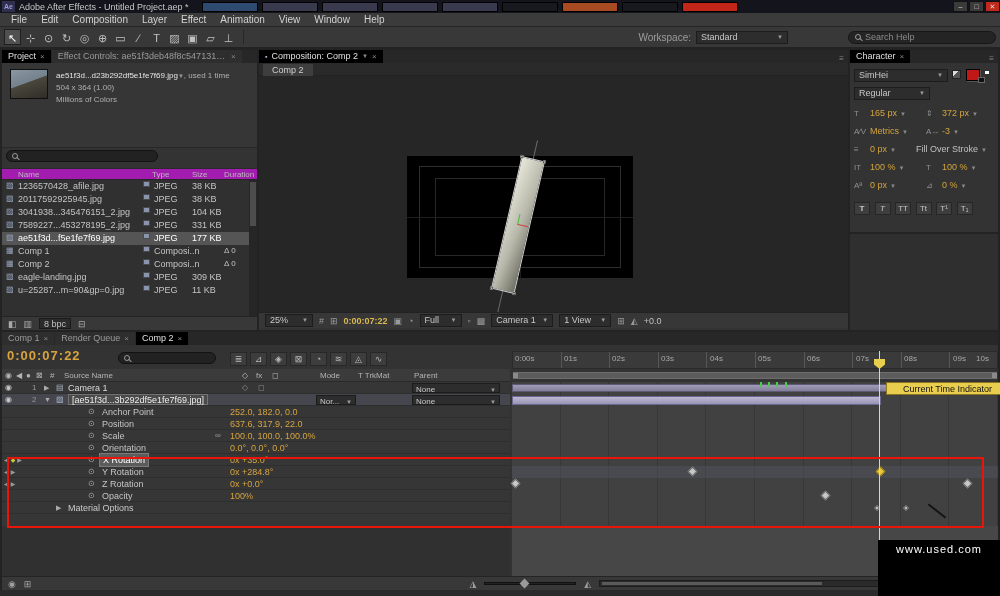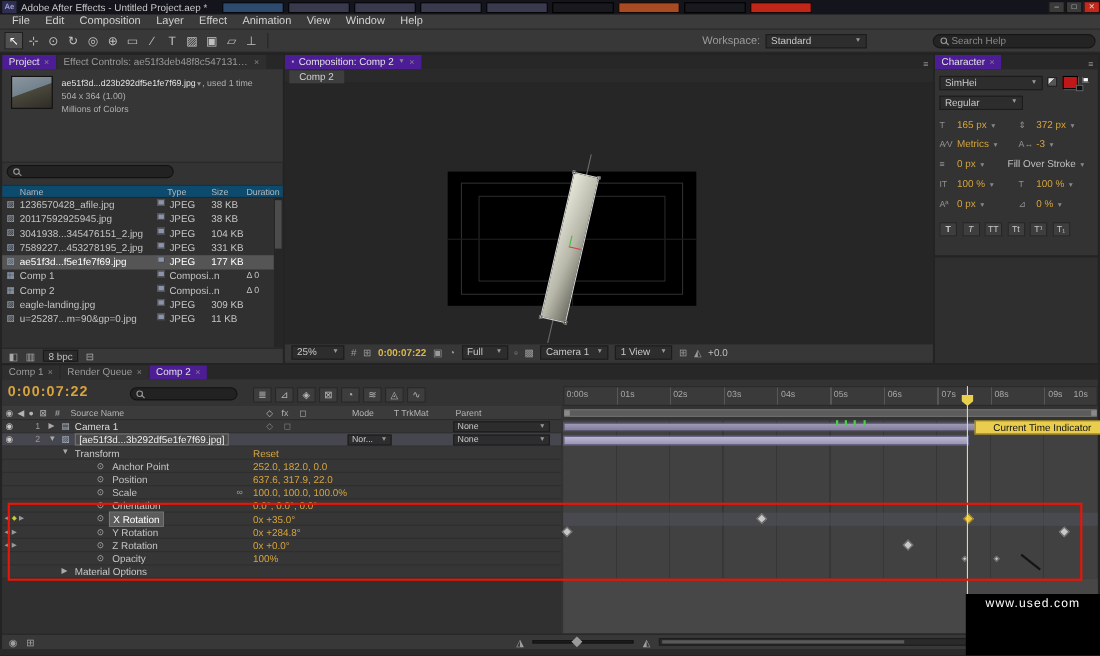--- a/index.html
+++ b/index.html
@@ -15,44 +15,44 @@
 .win-btn{width:15px;height:11px;font-size:7px;line-height:10px;text-align:center;color:#ddd;background:#3a3a3a;border:1px solid #111;margin-left:1px;flex:none}
 .win-close{background:#c0291c}
 
 #menubar{position:absolute;left:0;top:13px;width:1000px;height:14px;background:#3b3b3b;border-bottom:1px solid #262626;display:flex;align-items:center;padding-left:4px}
 .menu-item{padding:0 7px;color:#d2d2d2;height:14px;line-height:14px}
 
 #toolbar{position:absolute;left:0;top:27px;width:1000px;height:21px;background:#383838;border-bottom:1px solid #232323;display:flex;align-items:center;padding:0 4px}
 .tool{width:17px;height:16px;margin-right:1px;color:#c0c0c0;font-size:11px;text-align:center;line-height:16px;border:1px solid transparent}
 .tool.active{background:#505050;border-color:#1f1f1f;color:#fff}
 .tool-sep{width:1px;height:14px;background:#262626;margin:0 5px}
-.dd{background:#2d2d2d;border:1px solid #1c1c1c;height:13px;display:inline-flex;align-items:center;padding:0 4px;color:#c8c8c8;font-size:9px;line-height:11px}
+.dd{background:#2d2d2d;border:1px solid #1c1c1c;height:13px;display:inline-flex;padding:0 4px;color:#c8c8c8;font-size:9px;line-height:11px}
 .dd i{font-size:6px;color:#999;margin-left:auto;padding-left:4px}
 .ws-label{color:#9c9c9c;margin:0 5px 0 auto}
 .searchbox{width:148px;height:13px;background:#242424;border:1px solid #161616;border-radius:7px;display:flex;align-items:center;padding:0 6px;margin-left:60px}
 .mag{width:6px;height:6px;border:1px solid #999;border-radius:50%;position:relative;margin-right:4px;flex:none}
 .mag::after{content:"";position:absolute;width:4px;height:1px;background:#999;transform:rotate(45deg);right:-3px;bottom:-1px}
 input{background:transparent;border:none;outline:none;color:#ccc;font-size:9px;width:100%;font-family:Liberation Sans, sans-serif}
 input::placeholder{color:#8a8a8a}
 
 .panel{position:absolute;background:#333}
 .tabbar{height:13px;background:#272727;display:flex;align-items:flex-end;overflow:hidden}
 .tab{height:13px;line-height:13px;padding:0 6px;background:#2e2e2e;color:#9a9a9a;font-size:9px;margin-right:1px;display:flex;align-items:center;gap:4px;white-space:nowrap}
-.tab.active{background:#4c1d95;color:#e0e0e0}
+.tab.active{background:#000000;color:#e0e0e0}
 .tab .x{font-size:8px;color:#888}
 .pmenu{margin-left:auto;color:#888;font-size:8px;padding:0 4px}
 
 #projectPanel{left:2px;top:50px;width:255px;height:280px}
 .preview{position:absolute;left:0;top:13px;width:255px;height:85px;background:#363636;border-bottom:1px solid #282828}
 .thumb{position:absolute;left:8px;top:6px;width:38px;height:30px;border:1px solid #101010;background:linear-gradient(160deg,#8a97a1 0%,#74828d 44%,#4a473c 46%,#2e2c26 100%)}
 .pv-line{position:absolute;left:54px;font-size:8px;color:#b0b0b0;white-space:nowrap}
 .pv-name{color:#e4e4e4}
 .pv-caret{font-size:6px;color:#999}
 .psearch{position:absolute;left:4px;top:100px;width:152px;height:12px;background:#222;border:1px solid #121212;border-radius:6px;display:flex;align-items:center;padding:0 5px}
-.plist-head{position:absolute;left:0;top:118px;width:255px;height:12px;background:#0c4a6e;border-top:1px solid #2a2a2a;border-bottom:1px solid #262626;font-size:8px;color:#b8b8b8}
+.plist-head{position:absolute;left:0;top:118px;width:255px;height:12px;background:#a21caf;border-top:1px solid #2a2a2a;border-bottom:1px solid #262626;font-size:8px;color:#b8b8b8}
 .plist-head span{position:absolute;top:1px}
 .plist{position:absolute;left:0;top:130px;width:247px;height:136px;background:#303030}
 .prow{position:relative;height:13px;font-size:9px;color:#c4c4c4}
 .prow.selected{background:#555;color:#fff}
 .prow span{position:absolute;top:1px;white-space:nowrap}
 .pr-icon{left:4px;color:#9aa8c0;font-size:8px}
 .pr-name{left:16px;width:122px;overflow:hidden}
 .pr-chip{position:absolute;left:141px;top:3px;width:7px;height:6px;background:#8a94ac;border:1px solid #4a4a4a}
 .pr-type{left:152px}
 .pr-size{left:190px}
@@ -516,25 +516,20 @@
       <span class="rc dd mini r-mode">
           <span>Nor...</span>
           <i>▼</i>
         </span>
       <span class="rc dd mini r-parent">
           <span>None</span>
           <i>▼</i>
         </span>
     </div>
 
-    <div class="trow">
-      <span class="rc r-twirl2">▼</span>
-      <span class="rc r-glabel">Transform</span>
-      <span class="rc r-val">Reset</span>
-    </div>
 
     <div class="trow">
       <span class="rc r-sw">⊙</span>
       <span class="rc r-plabel">Anchor Point</span>
       <span class="rc r-val">252.0, 182.0, 0.0</span>
     </div>
 
     <div class="trow">
       <span class="rc r-sw">⊙</span>
       <span class="rc r-plabel">Position</span>

